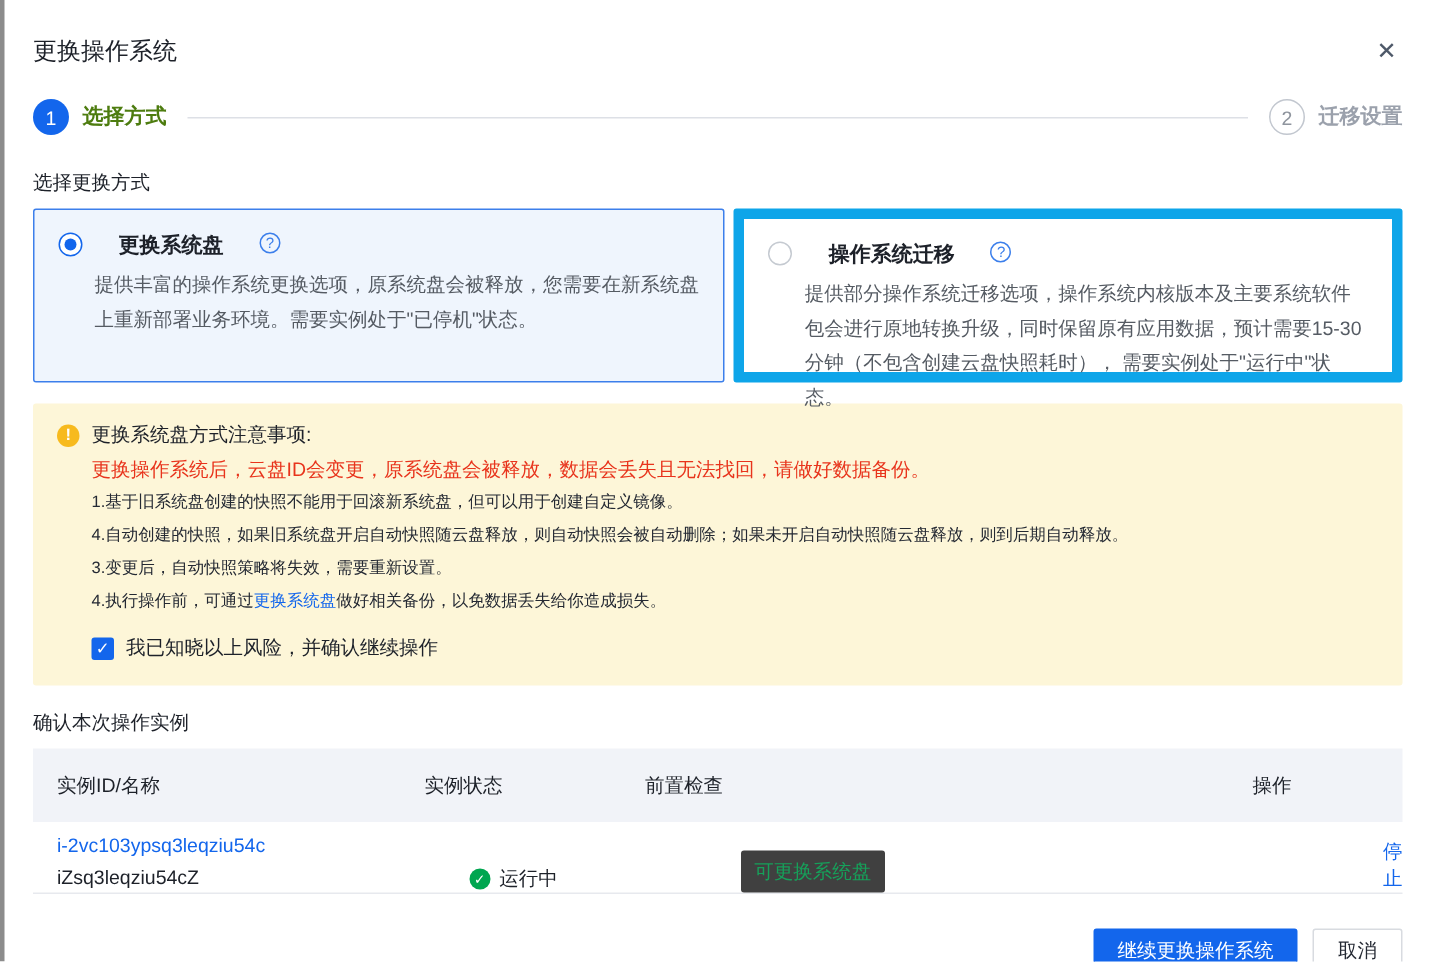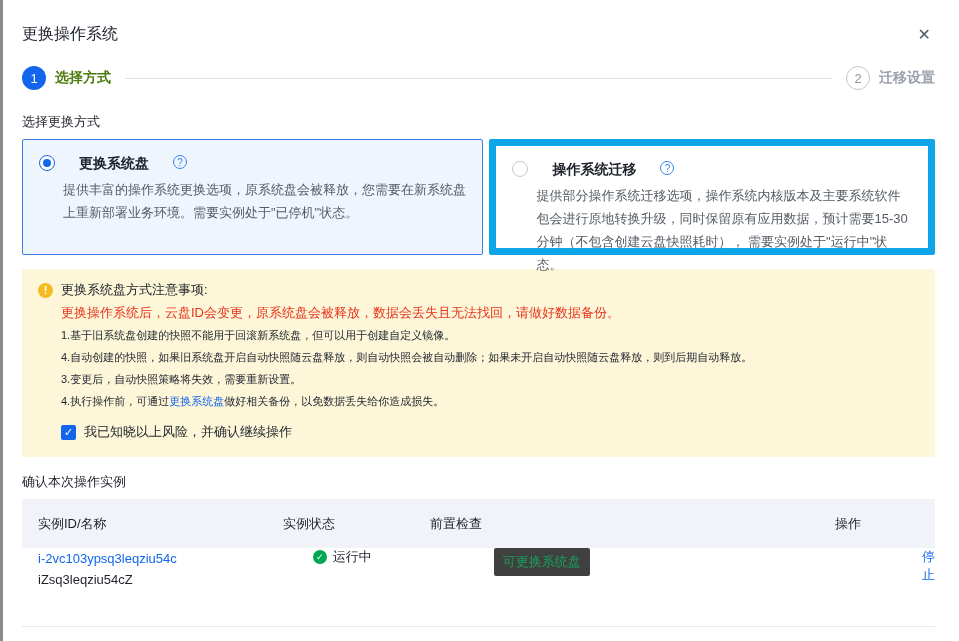--- a/index.html
+++ b/index.html
@@ -51,21 +51,21 @@
   .notice-item { color:#242933; font-size:11px; line-height:22px; }
   .inline-link { color:#1366ec; cursor:pointer; }
   .confirm-row { display:flex; align-items:center; gap:8px; margin:11px 0 2px 23px; }
   .checkbox { width:15px; height:15px; border-radius:2px; background:#1366ec; color:#fff; font-size:11px; display:flex; align-items:center; justify-content:center; cursor:pointer; flex:0 0 auto; }
   .confirm-label { font-size:13px; color:#1d2129; }
 
   
   .table-label { margin-top:16px; font-size:13px; color:#1d2129; }
   .itable { margin-top:8px; width:913px; }
   .thead { display:flex; align-items:center; background:#f1f3f8; height:49px; font-size:13px; color:#1d2129; }
-  .trow  { display:flex; align-items:flex-start; height:79px; border-bottom:1px solid #e7e9ee; font-size:13px;gap:40px; }
+  .trow  { display:flex; align-items:flex-end; height:48px; border-bottom:1px solid #e7e9ee; font-size:13px;gap:40px; }
   .c1 { width:261px; padding-left:16px; }
   .c2 { width:147px; padding-left:0; }
   .c3 { width:405px; padding-left:0; }
   .c4 { flex:1; padding-left:0; }
   .id-link { color:#1366ec; cursor:pointer; line-height:21px; display:inline-block; }
   .inst-name { color:#1d2129; line-height:21px; }
   .status-cell { display:flex; align-items:center; gap:6px; }
   .status-dot { width:14px; height:14px; border-radius:50%; background:#00a650; color:#fff; font-size:9px; display:flex; align-items:center; justify-content:center; }
   .badge { display:inline-block; background:#404040; color:#16a05a; font-size:13px; padding:5px 9px; border-radius:2px; }
   .action-link { color:#1366ec; cursor:pointer; }

